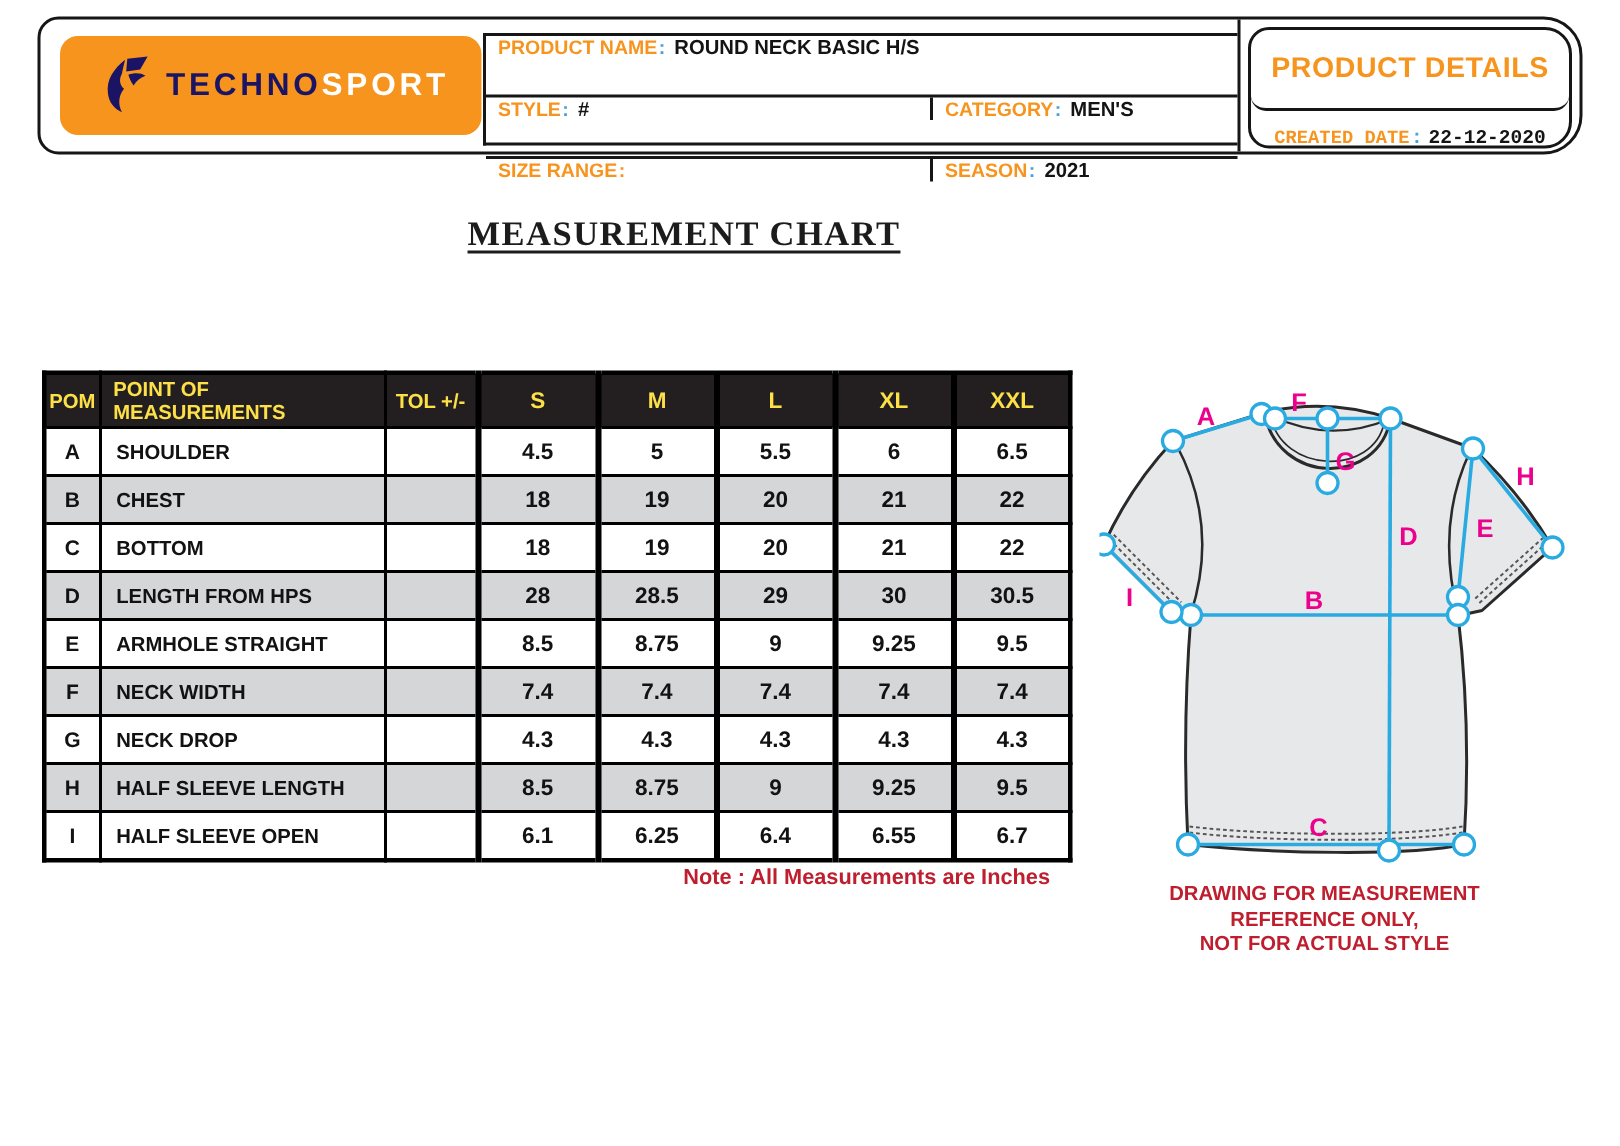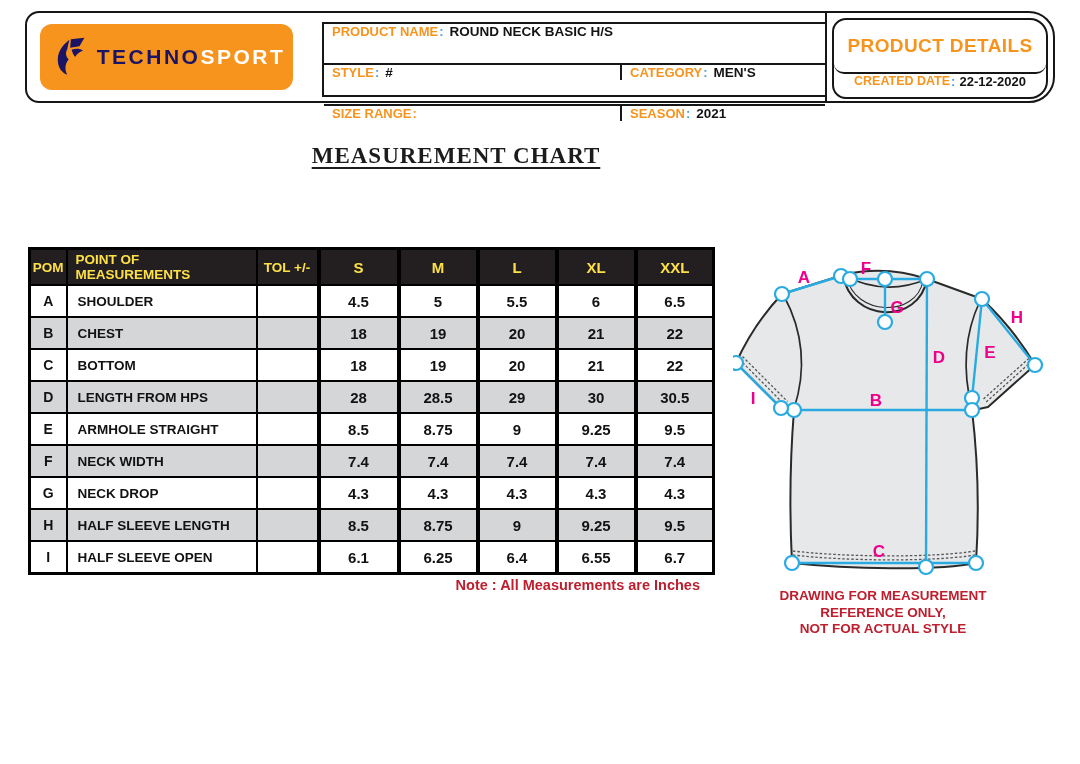--- a/index.html
+++ b/index.html
@@ -2,21 +2,21 @@
 <html><head>
 <meta charset="utf-8">
 <style>
   html,body{margin:0;padding:0;background:#fff;}
   .page{position:relative;width:1080px;height:764px;background:#ffffff;overflow:hidden;
         font-family:"Liberation Sans", sans-serif;}
 
   
   .hdr{position:absolute;left:25px;top:11px;width:1030px;height:92px;
        border:2px solid #161616;border-radius:14px 26px 26px 14px;box-sizing:border-box;}
-  .logo-box{position:absolute;left:13px;top:11px;width:253px;height:66px;background:#F7941E;
+  .logo-box{position:absolute;left:13px;top:11px;width:281px;height:66px;background:#F7941E;
        border-radius:12px;display:flex;align-items:center;justify-content:center;gap:9px;}
   .logo-box svg{width:40px;height:40px;flex:0 0 auto;}
   .brand{font-size:21px;font-weight:bold;letter-spacing:2.5px;white-space:nowrap;}
   .brand .b1{color:#1B1464;}
   .brand .b2{color:#ffffff;}
 
   .mid{position:absolute;left:295px;top:9px;width:503px;height:75px;box-sizing:border-box;
        border:2px solid #161616;border-right:none;display:flex;flex-direction:column;gap:24px;}
   .mrow{flex:1;display:flex;align-items:stretch;}
   .mrow + .mrow{border-top:2px solid #161616;}
@@ -27,21 +27,21 @@
   .fcolon{font-weight:bold;font-size:13px;color:#4BA0D8;margin-left:1px;}
   .fcolon.orange{color:#F7941E;}
   .fvalue{color:#141414;font-weight:bold;font-size:13.5px;margin-left:6px;}
 
   .vsep{position:absolute;left:798px;top:0;bottom:0;width:2px;background:#161616;}
 
   .rightbox{position:absolute;left:805px;top:5px;width:216px;height:81px;box-sizing:border-box;
        border:2px solid #161616;border-radius:14px 18px 18px 14px;overflow:hidden;background:#fff;}
   .pd-title{height:52px;border-bottom:2px solid #161616;display:flex;align-items:center;
        justify-content:center;color:#F7941E;font-size:19px;font-weight:bold;letter-spacing:0.4px;border-radius:10px;}
-  .cd-row{height:25px;display:flex;align-items:flex-start;justify-content:center;white-space:nowrap;}
+  .cd-row{height:25px;display:flex;align-items:flex-end;justify-content:center;white-space:nowrap;font-family:Liberation Mono, monospace;}
   .cd-row .flabel{font-size:12.5px;}
   .cd-row .fvalue{margin-left:4px;font-size:13px;}
 
   
   .chart-title{position:absolute;left:0;top:143px;width:912px;text-align:center;
        font-family:"Liberation Serif", serif;font-size:23px;font-weight:bold;letter-spacing:1px;
        color:#1c1c1c;}
   .chart-title span{text-decoration:underline;text-decoration-thickness:2px;text-underline-offset:4px;}
 
   

